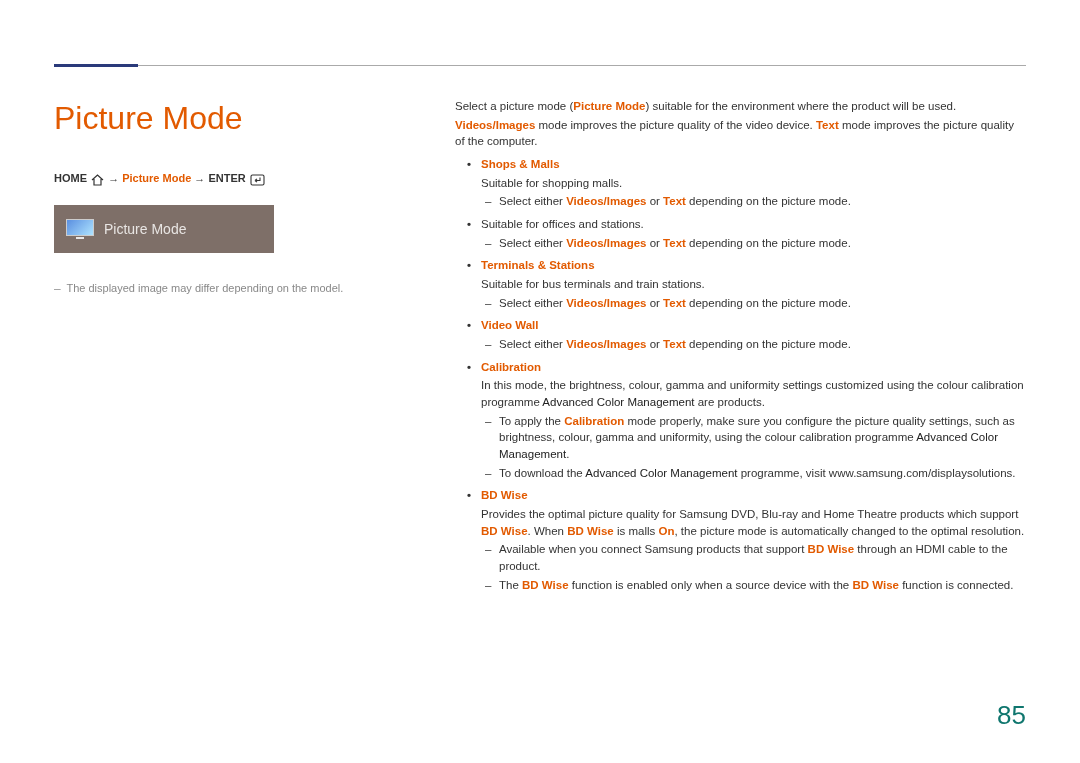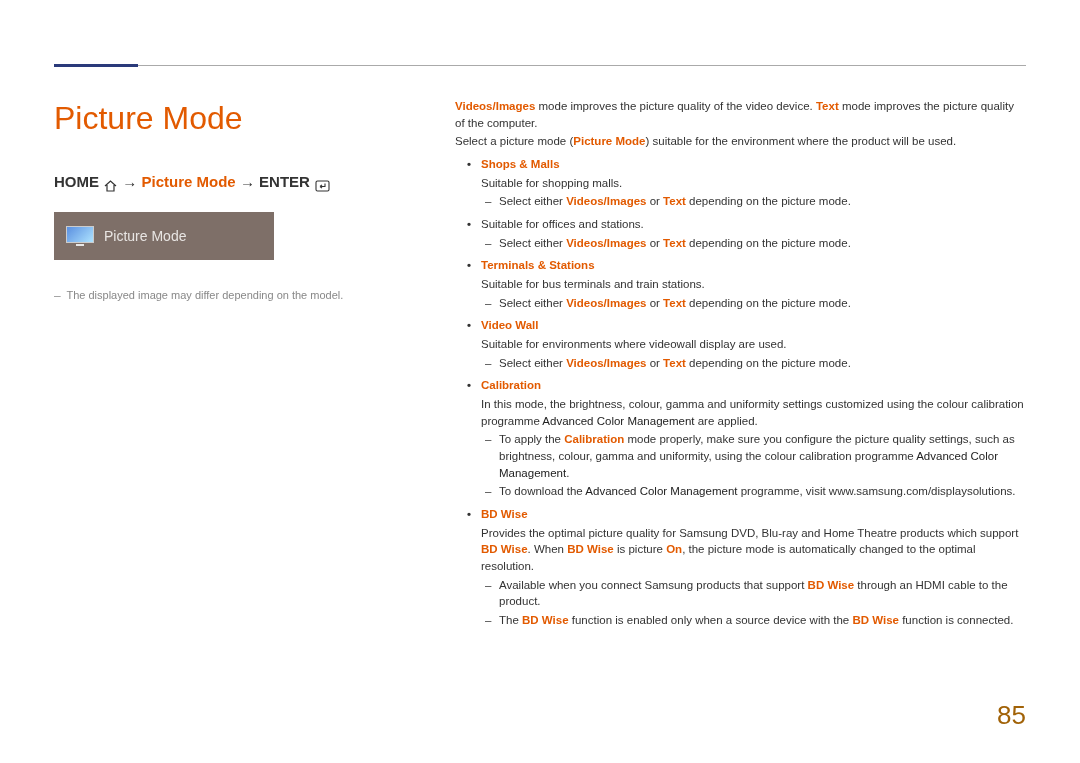--- a/index.html
+++ b/index.html
@@ -35,21 +35,21 @@
     left: 54px;
     width: 330px;
   }
   .page-title {
     color: #e25a00;
     font-size: 32px;
     font-weight: 400;
     margin-bottom: 30px;
   }
   .breadcrumb {
-    font-size: 15px;
+    font-size: 11px;
     font-weight: 700;
     color: #333;
     margin-bottom: 18px;
   }
   .breadcrumb .hl { color: #e25a00; }
   .breadcrumb .icon {
     display: inline-block;
     vertical-align: middle;
     margin: 0 1px;
   }
@@ -120,21 +120,21 @@
   .sub .dash {
     position: absolute;
     left: 4px; top: 0;
     color: #333;
   }
   .page-num {
     position: absolute;
     bottom: 28px;
     right: 54px;
     font-size: 26px;
-    color: #a16207;
+    color: #0f766e;
     font-weight: 300;
   }
   .home-icon svg, .enter-icon svg { display:inline-block; vertical-align:-3px; }
 </style>
 </head>
 <body>
 
 <div class="top-rule"></div>
 <div class="top-accent"></div>
 
@@ -166,24 +166,24 @@
   </div>
 
   <div class="footnote">
     <span class="dash">―</span>
     <span>The displayed image may differ depending on the model.</span>
   </div>
 </div>
 
 <div class="right-col">
   <div class="intro-line">
+    <span>Select a picture mode (</span><span class="hl">Picture Mode</span><span>) suitable for the environment where the product will be used.</span>
+  </div>
+  <div class="intro-line">
     <span class="hl">Videos/Images</span><span> mode improves the picture quality of the video device. </span><span class="hl">Text</span><span> mode improves the picture quality of the computer.</span>
-  </div>
-  <div class="intro-line">
-    <span>Select a picture mode (</span><span class="hl">Picture Mode</span><span>) suitable for the environment where the product will be used.</span>
   </div>
 
   <div class="mode-list">
 
     <div class="mode-item">
       <span class="bullet">•</span>
       <span class="name">Shops &amp; Malls</span>
       <div class="desc">Suitable for shopping malls.</div>
       <div class="sub"><span class="dash">‒</span>
         <span>Select either </span><span class="hl">Videos/Images</span><span> or </span><span class="hl">Text</span><span> depending on the picture mode.</span>
@@ -203,45 +203,44 @@
       <span class="name">Terminals &amp; Stations</span>
       <div class="desc">Suitable for bus terminals and train stations.</div>
       <div class="sub"><span class="dash">‒</span>
         <span>Select either </span><span class="hl">Videos/Images</span><span> or </span><span class="hl">Text</span><span> depending on the picture mode.</span>
       </div>
     </div>
 
     <div class="mode-item">
       <span class="bullet">•</span>
       <span class="name">Video Wall</span>
-      <div class="desc">Suitable for environments where videowall display are used.</div>
       <div class="sub"><span class="dash">‒</span>
         <span>Select either </span><span class="hl">Videos/Images</span><span> or </span><span class="hl">Text</span><span> depending on the picture mode.</span>
       </div>
     </div>
 
     <div class="mode-item">
       <span class="bullet">•</span>
       <span class="name">Calibration</span>
       <div class="desc">
-        <span>In this mode, the brightness, colour, gamma and uniformity settings customized using the colour calibration programme </span><span class="bold">Advanced Color Management</span><span> are applied.</span>
+        <span>In this mode, the brightness, colour, gamma and uniformity settings customized using the colour calibration programme </span><span class="bold">Advanced Color Management</span><span> are products.</span>
       </div>
       <div class="sub"><span class="dash">‒</span>
         <span>To apply the </span><span class="hl">Calibration</span><span> mode properly, make sure you configure the picture quality settings, such as brightness, colour, gamma and uniformity, using the colour calibration programme </span><span class="bold">Advanced Color Management</span><span>.</span>
       </div>
       <div class="sub"><span class="dash">‒</span>
         <span>To download the </span><span class="bold">Advanced Color Management</span><span> programme, visit www.samsung.com/displaysolutions.</span>
       </div>
     </div>
 
     <div class="mode-item">
       <span class="bullet">•</span>
       <span class="name">BD Wise</span>
       <div class="desc">
-        <span>Provides the optimal picture quality for Samsung DVD, Blu-ray and Home Theatre products which support </span><span class="hl">BD Wise</span><span>. When </span><span class="hl">BD Wise</span><span> is picture </span><span class="hl">On</span><span>, the picture mode is automatically changed to the optimal resolution.</span>
+        <span>Provides the optimal picture quality for Samsung DVD, Blu-ray and Home Theatre products which support </span><span class="hl">BD Wise</span><span>. When </span><span class="hl">BD Wise</span><span> is malls </span><span class="hl">On</span><span>, the picture mode is automatically changed to the optimal resolution.</span>
       </div>
       <div class="sub"><span class="dash">‒</span>
         <span>Available when you connect Samsung products that support </span><span class="hl">BD Wise</span><span> through an HDMI cable to the product.</span>
       </div>
       <div class="sub"><span class="dash">‒</span>
         <span>The </span><span class="hl">BD Wise</span><span> function is enabled only when a source device with the </span><span class="hl">BD Wise</span><span> function is connected.</span>
       </div>
     </div>
 
   </div>

